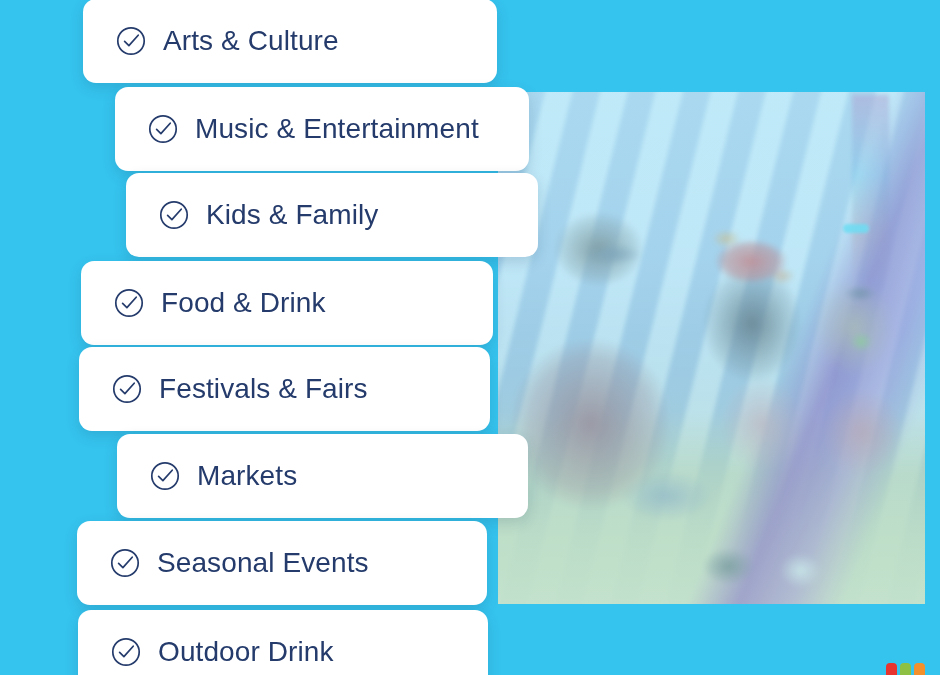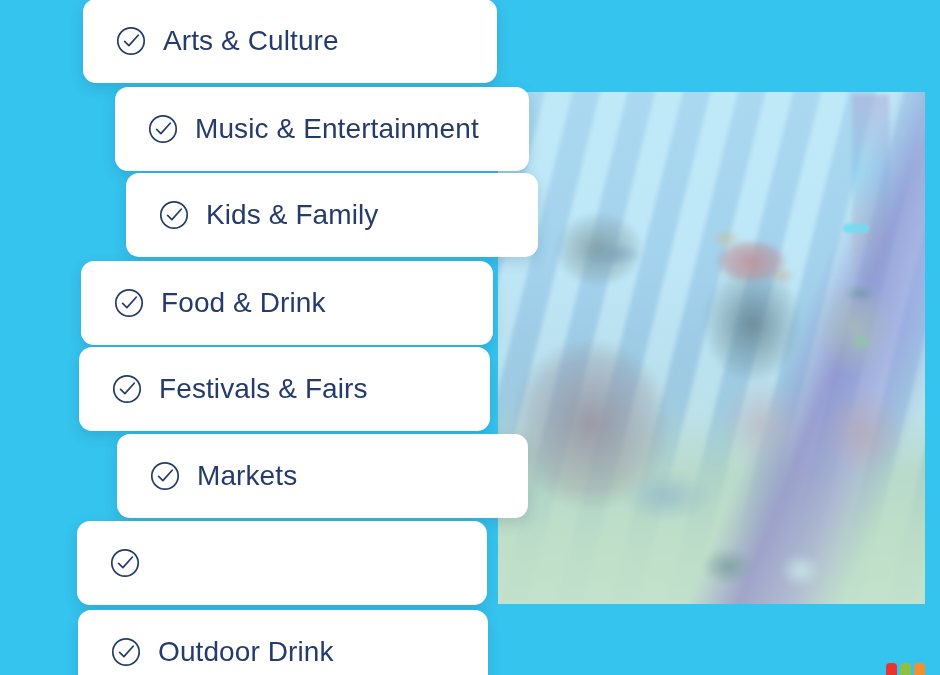--- a/index.html
+++ b/index.html
@@ -255,20 +255,21 @@
       <span class="check-label">Markets</span>
     </div>
 
     <div class="check-card card-6">
       <span class="check-icon">
         <svg width="32" height="32" viewBox="0 0 32 32" fill="none">
           <circle cx="16" cy="16" r="13.2" stroke="#243b6b" stroke-width="1.7"></circle>
           <path d="M9.6 16.4 L13.9 20.6 L23.2 10.2" stroke="#243b6b" stroke-width="1.7" stroke-linecap="round" stroke-linejoin="round" fill="none"></path>
         </svg>
       </span>
+      <span class="check-label">Seasonal Events</span>
     </div>
 
     <div class="check-card card-7">
       <span class="check-icon">
         <svg width="32" height="32" viewBox="0 0 32 32" fill="none">
           <circle cx="16" cy="16" r="13.2" stroke="#243b6b" stroke-width="1.7"></circle>
           <path d="M9.6 16.4 L13.9 20.6 L23.2 10.2" stroke="#243b6b" stroke-width="1.7" stroke-linecap="round" stroke-linejoin="round" fill="none"></path>
         </svg>
       </span>
       <span class="check-label">Outdoor Drink</span>

